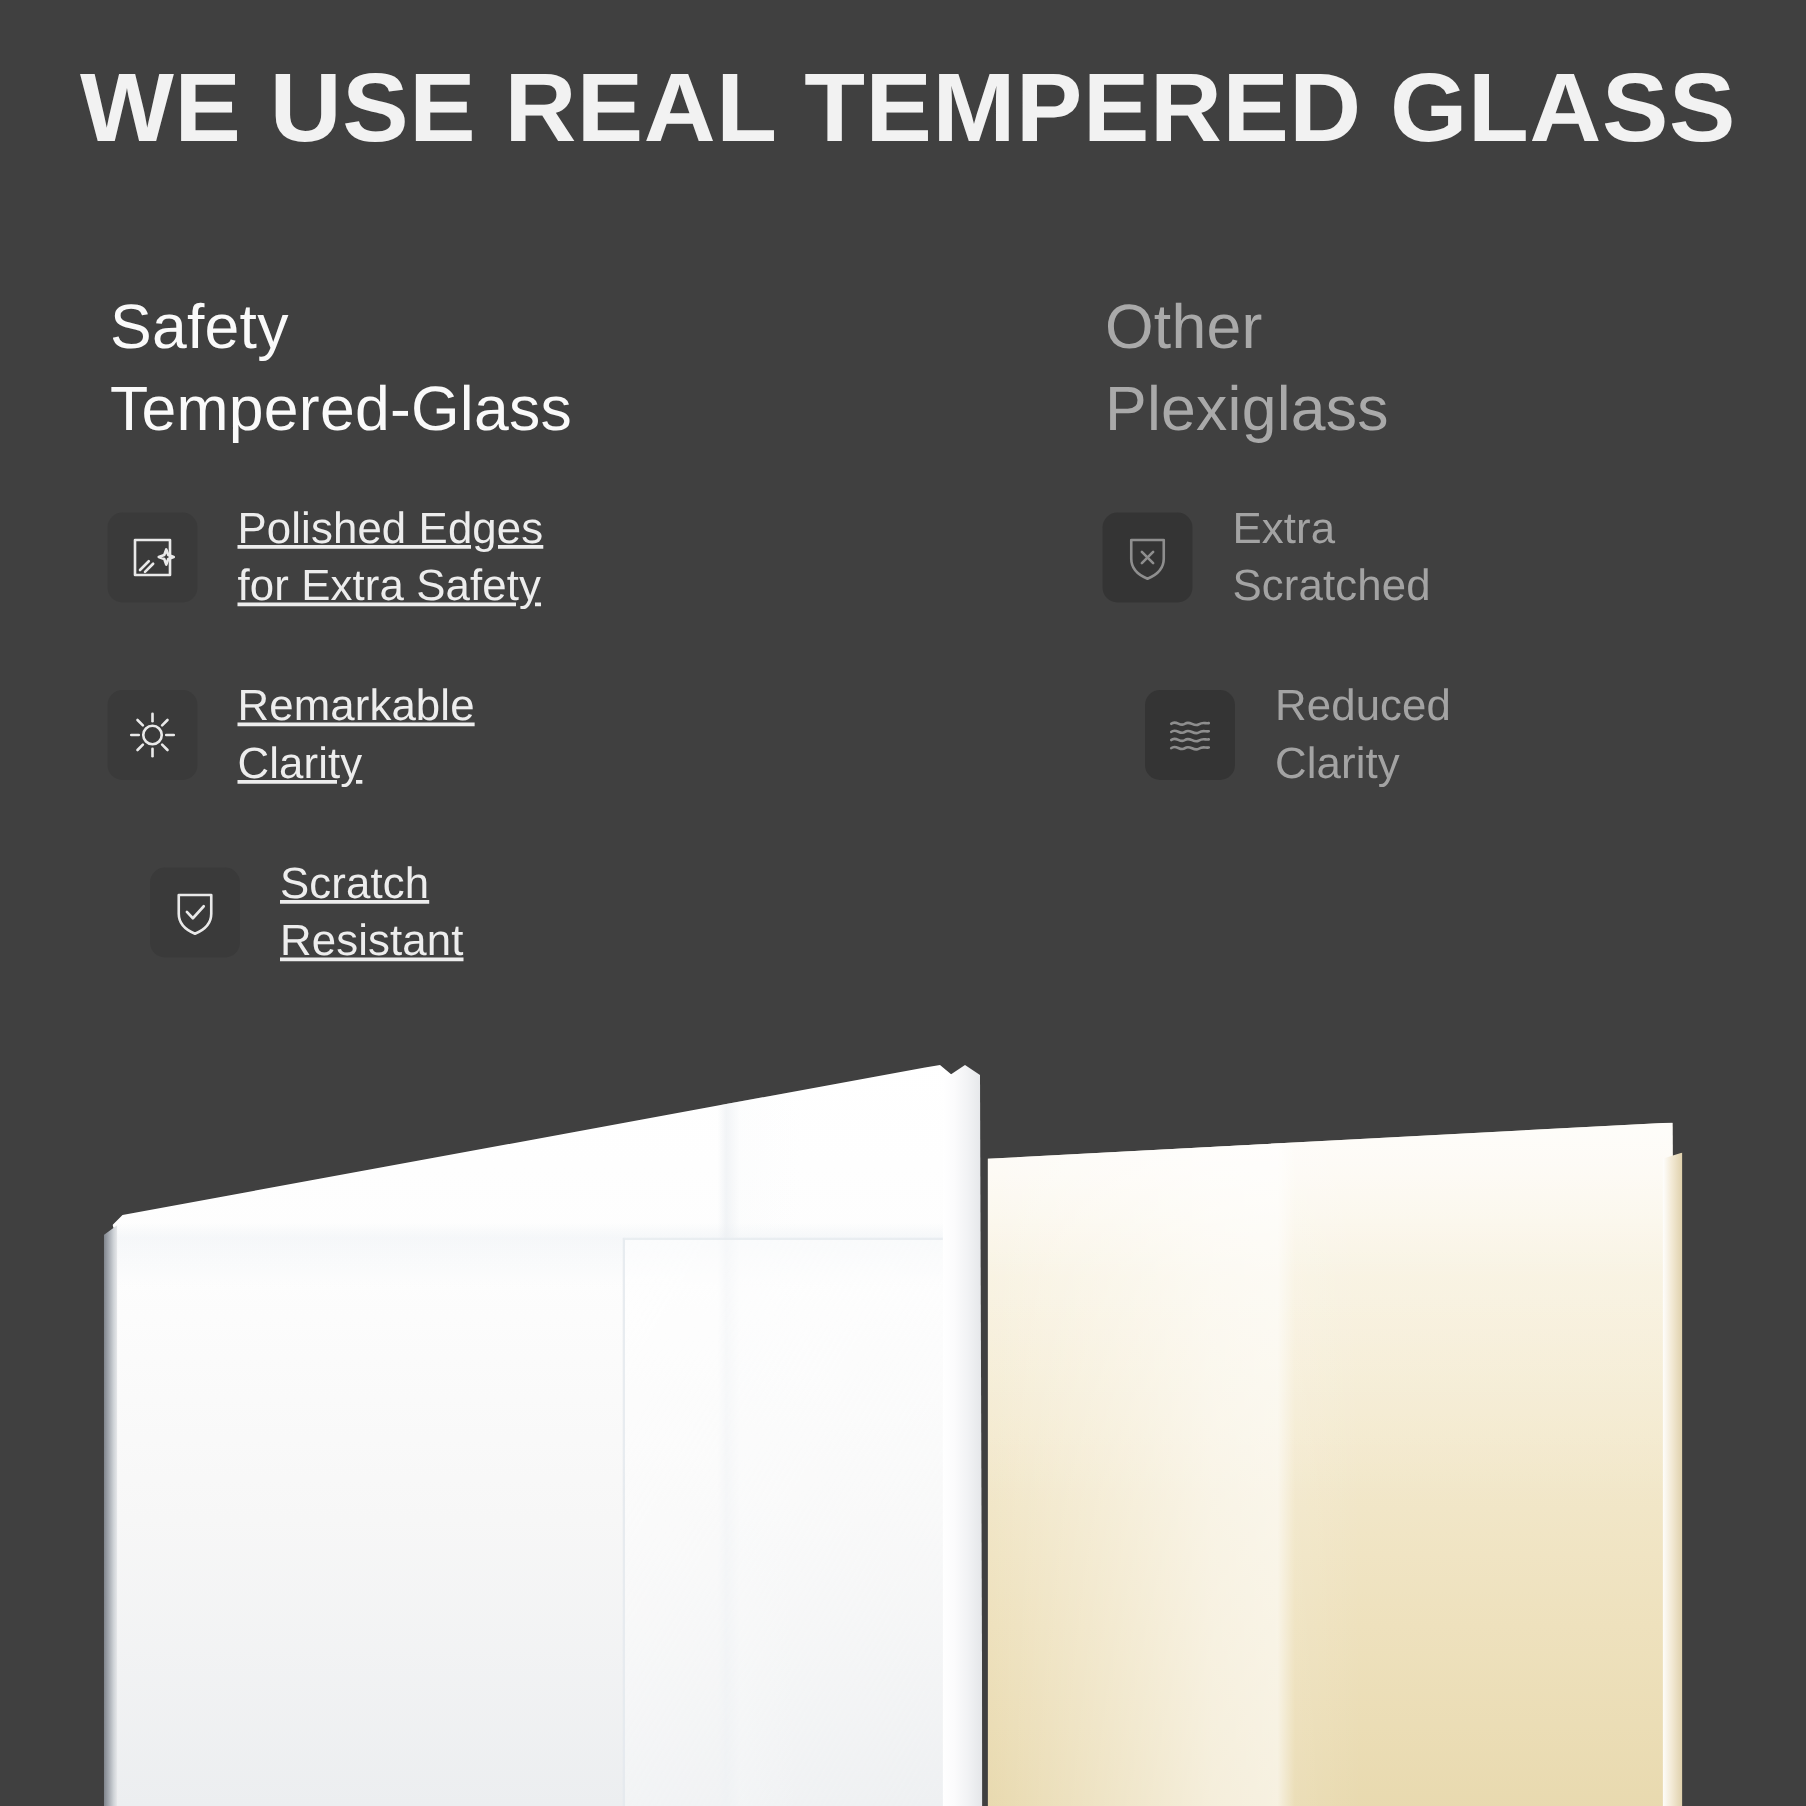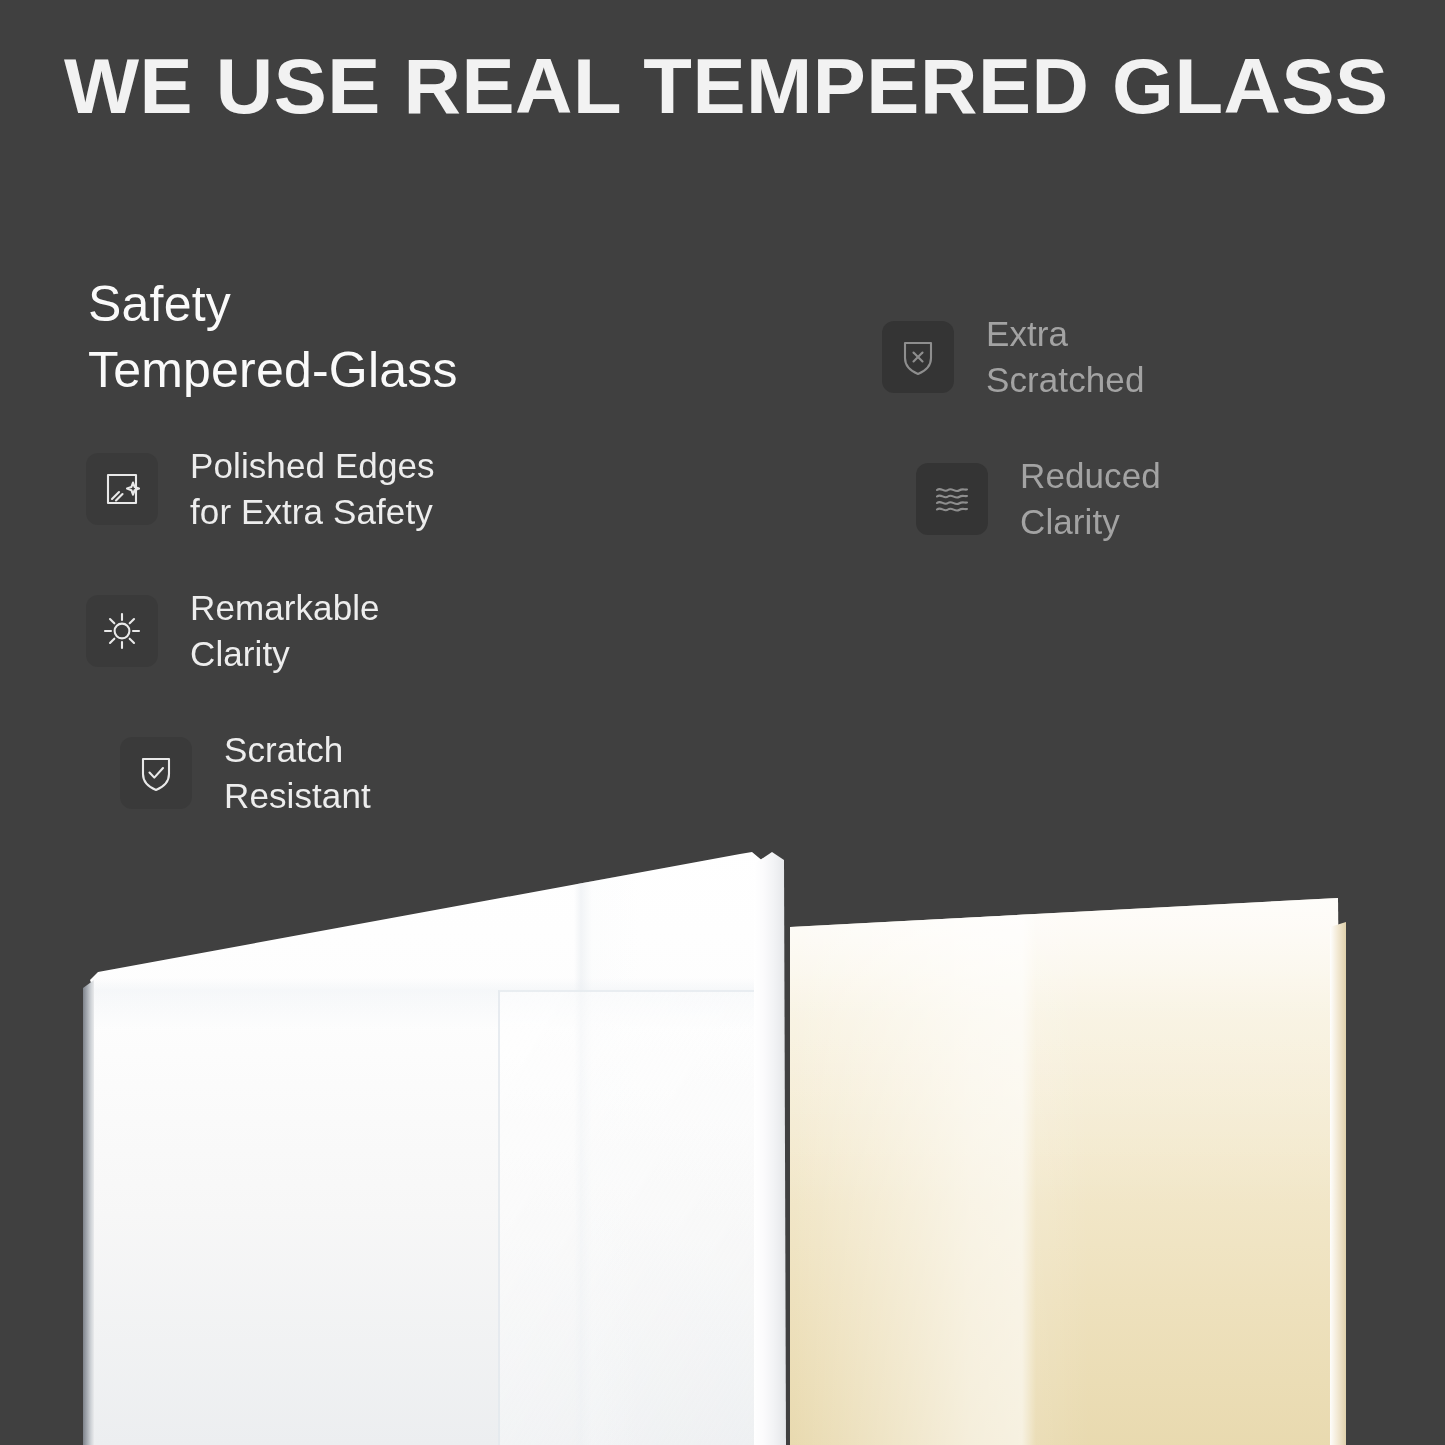--- a/index.html
+++ b/index.html
@@ -35,21 +35,20 @@
     transform-origin: left center;
   }
 
   
   #columns {
     position: absolute;
     left: 0;
     top: 228px;
     width: 1260px;
     height: 620px;
-    margin-top: 43px;
   }
   .column {
     position: absolute;
     top: 0;
     width: 560px;
   }
   .column.left  { left: 86px; }
   .column.right { left: 882px; }
 
   .col-title {
@@ -95,21 +94,21 @@
 
   .feature-label {
     margin-left: 32px;
     font-family: "Liberation Sans", sans-serif;
     font-weight: 400;
     font-size: 35px;
     line-height: 46px;
     letter-spacing: 0.1px;
     white-space: pre-line;
   }
-  .column.left  .feature-label { color: #ededed; }
+  .column.left  .feature-label { color: #ededed; text-decoration: underline; }
   .column.right .feature-label { color: #a3a3a3; }
 
   
   #panels {
     position: absolute;
     left: 0;
     top: 840px;
     width: 1445px;
     height: 605px;
     overflow: hidden;
@@ -340,20 +339,22 @@
             </span>
           </div>
           <div class="feature-label">Scratch
 Resistant</div>
         </div>
 
       </div>
     </div>
 
     <div class="column right">
+      <div class="col-title">Other
+Plexiglass</div>
 
       <div class="features">
 
 
         <div class="feature">
           <div class="icon-tile">
             <span>
               <svg width="42" height="42" viewBox="0 0 42 42" fill="none" stroke-width="2.1" stroke-linecap="round" stroke-linejoin="round">
                 <path d="M8 7 H34 V22 C34 30.5 27.8 35.2 21 38 C14.2 35.2 8 30.5 8 22 Z"></path>
                 <path d="M16.5 16.5 L25.5 25.5"></path>

